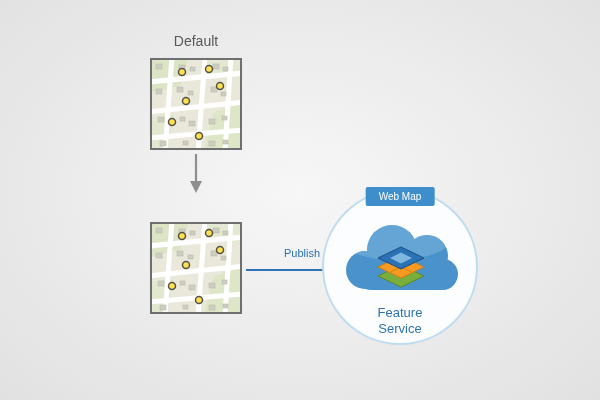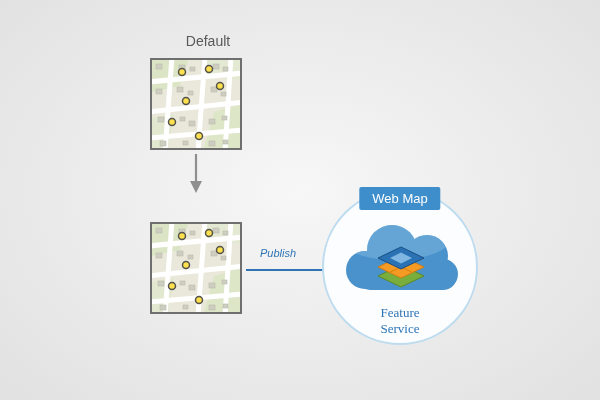--- a/index.html
+++ b/index.html
@@ -10,36 +10,36 @@
       var(--background-center,#f7f7f7) 0%, var(--background-edge,#e0e0e0) 100%);
   }
   .map-label{position:absolute;font-size:14px;color:var(--label-gray,#595959);text-align:center;}
   .map-thumb{
     position:absolute;width:88px;height:88px;background:#eceadd;
     border:2px solid var(--map-border-gray,#6f6f6f);
   }
   .map-thumb svg{display:block;width:100%;height:100%;}
   .arrow{position:absolute;}
   .publish-label{
-    position:absolute;left:234px;top:247px;width:88px;text-align:center;
-    font-size:11px;color:var(--publish-blue,#2e74b5);font-style:italic;
+    position:absolute;left:258px;top:247px;width:88px;text-align:center;
+    font-size:11px;color:var(--publish-blue,#2e74b5);
   }
   .hub{
     position:absolute;left:322px;top:189px;width:156px;height:156px;border-radius:50%;
     background:var(--circle-fill,#fbfdfe);border:2px solid var(--circle-border,#bedcf0);
     box-sizing:border-box;
   }
   .badge{
     position:absolute;left:50%;top:-4px;transform:translateX(-50%);
-    background:var(--badge-blue,#3e8ecb);color:#fff;font-size:13px;
+    background:var(--badge-blue,#3e8ecb);color:#fff;font-size:10px;
     padding:4px 13px;border-radius:2px;white-space:nowrap;
   }
   .cloud-wrap{position:absolute;left:13px;top:23px;width:128px;height:92px;}
   .cloud-wrap svg{display:block;width:100%;height:100%;}
-  .service-label{position:absolute;left:0;top:114px;width:100%;display:flex;justify-content:center;font-family:Liberation Serif, serif;}
+  .service-label{position:absolute;left:0;top:114px;width:100%;display:flex;justify-content:center;}
   .service-label span{
     display:block;max-width:72px;text-align:center;font-size:13px;line-height:1.25;
     color:var(--service-text-blue,#2e74b5);
   }
 </style>
 </head>
 <body>
 
 <svg width="0" height="0" style="position:absolute" aria-hidden="true">
   <defs>
@@ -85,21 +85,21 @@
         <circle cx="34" cy="41" r="3.5"></circle>
         <circle cx="20" cy="62" r="3.5"></circle>
         <circle cx="47" cy="76" r="3.5"></circle>
       </g>
     </symbol>
   </defs>
 </svg>
 
 <div class="canvas">
 
-  <div class="map-label" style="left:158px;top:33px;width:100px;">Default</div>
+  <div class="map-label" style="left:146px;top:33px;width:100px;">Default</div>
 
   <div class="map-thumb" style="left:150px;top:58px;">
     <svg viewBox="0 0 88 88">
         <use href="#mapThumb"></use>
       </svg>
   </div>
 
   <svg class="arrow" style="left:188px;top:153px;" width="16" height="40">
     <line x1="8" y1="1" x2="8" y2="29" style="stroke:var(--arrow-gray,#8f8f8f);stroke-width:2.2"></line>
     <polygon points="2,28 14,28 8,40" style="fill:var(--arrow-gray,#8f8f8f)"></polygon>

